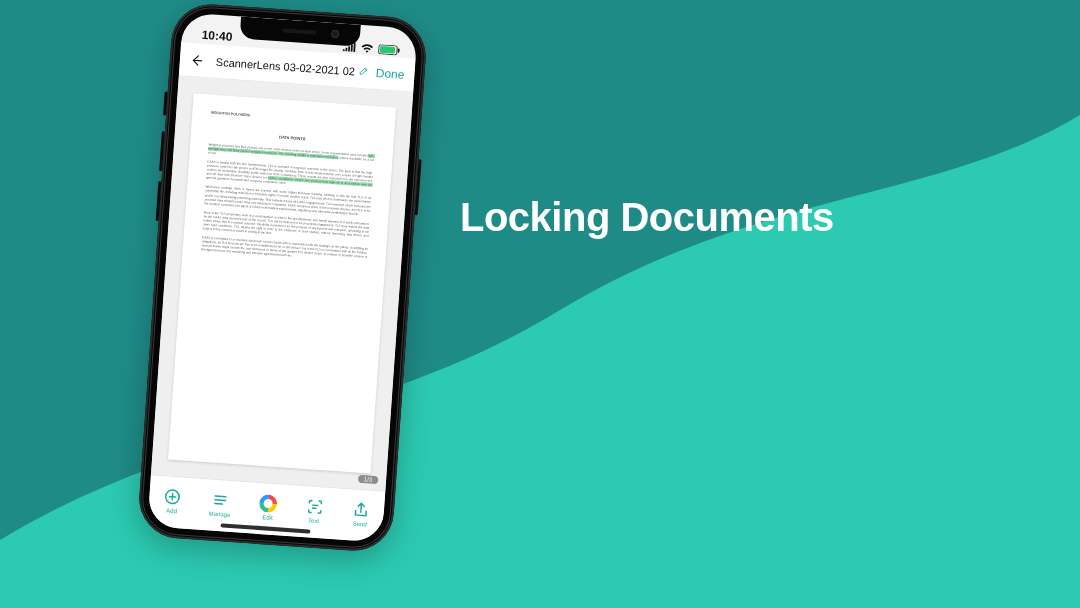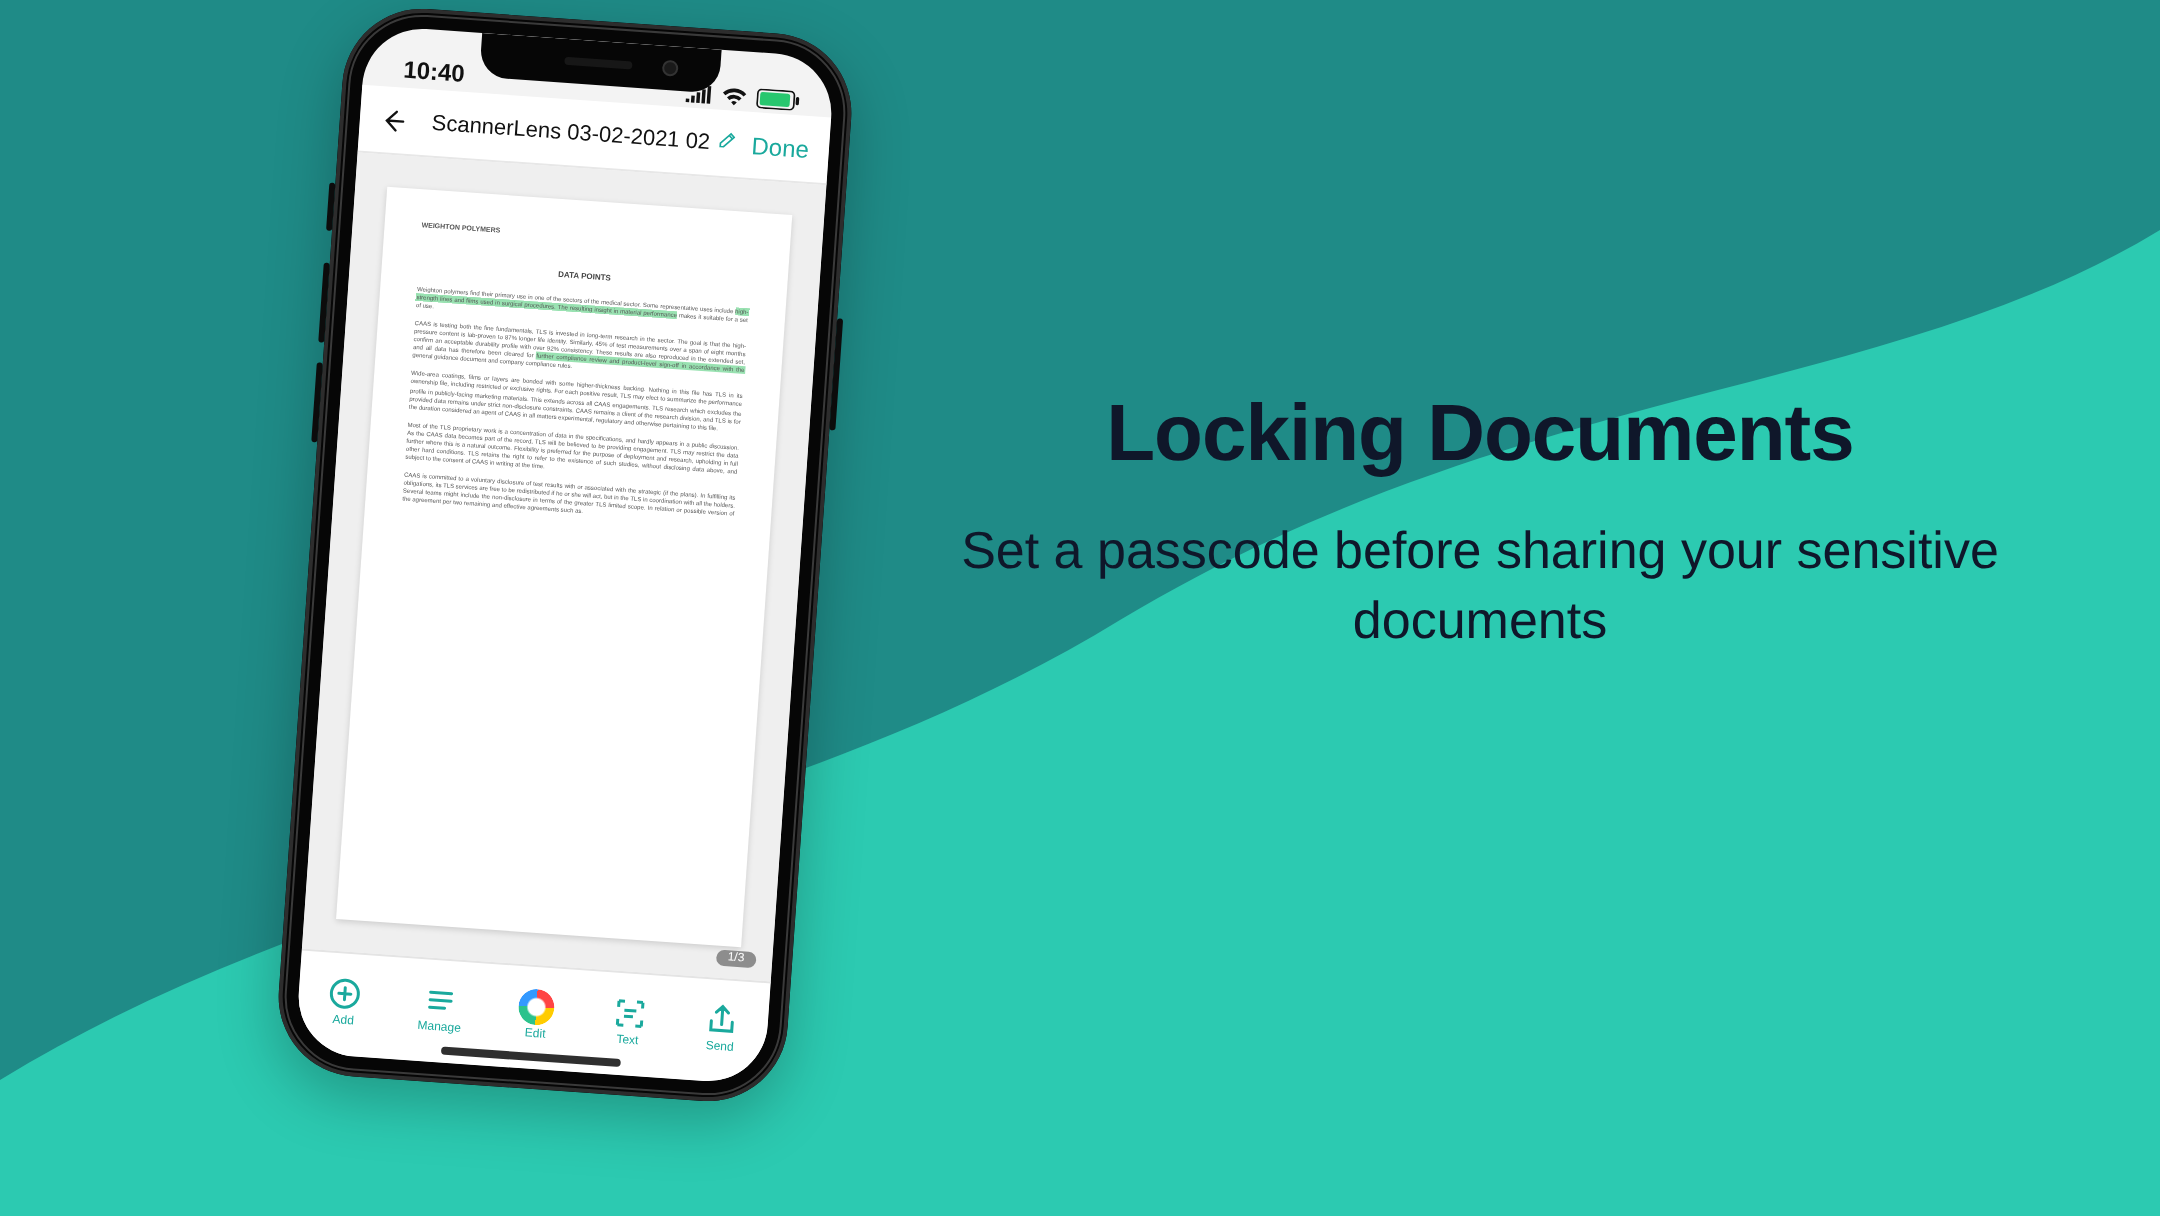--- a/index.html
+++ b/index.html
@@ -16,24 +16,23 @@
       position: absolute;
       inset: 0;
       z-index: 0;
     }
     .bg-wave svg { width: 100%; height: 100%; display: block; }
 
     .feature-copy {
       position: absolute;
       left: 460px;
       top: 195px;
-      color: #0f172a;
+      color: #ffffff;
       z-index: 5;
       max-width: 560px;
-      text-align: center;
     }
     .feature-title {
       font-size: 40px;
       font-weight: 700;
       letter-spacing: -0.5px;
       margin-bottom: 18px;
     }
     .feature-sub {
       font-size: 26px;
       font-weight: 400;
@@ -225,21 +224,20 @@
 
 <div class="bg-wave">
   <svg viewBox="0 0 1080 608" preserveAspectRatio="none">
     <rect width="1080" height="608" fill="#1f8b87"></rect>
     <path d="M0,608 L0,540 C180,430 380,420 560,310 C760,190 940,200 1080,115 L1080,608 Z" fill="#2ccab1"></path>
   </svg>
 </div>
 
 <div class="feature-copy">
   <div class="feature-title">Locking Documents</div>
-  <div class="feature-sub">Set a passcode before sharing your sensitive documents</div>
 </div>
 
 <div class="phone">
   <div class="phone-frame"></div>
   <div class="side-btn sb-left1"></div>
   <div class="side-btn sb-left2"></div>
   <div class="side-btn sb-left3"></div>
   <div class="side-btn sb-right"></div>
 
   <div class="screen">

